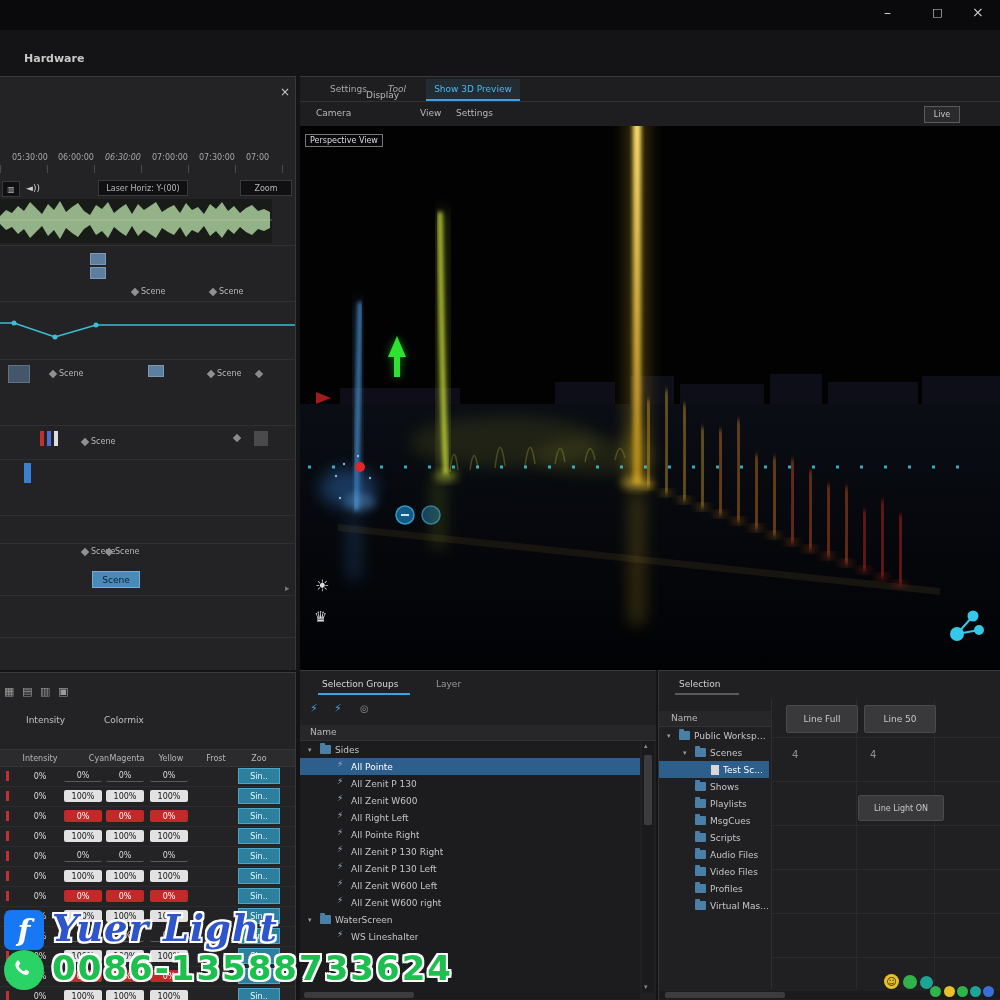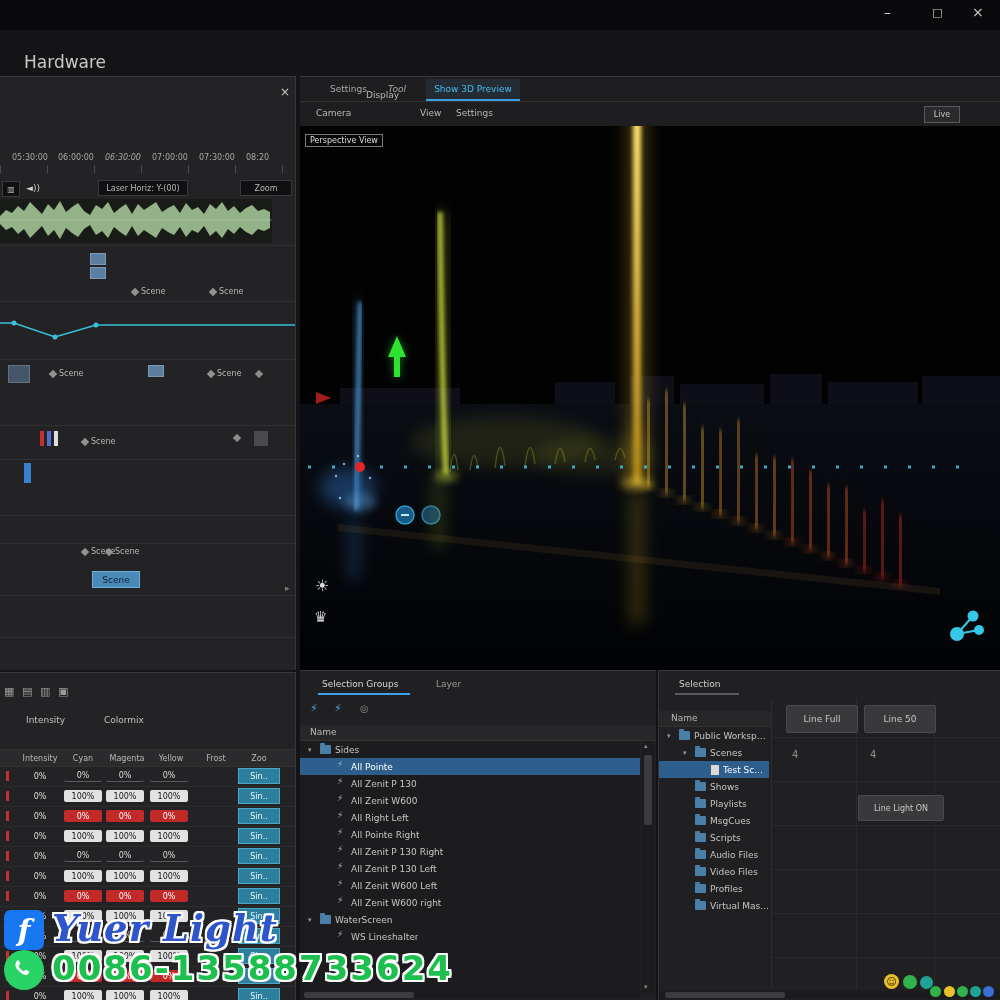--- a/index.html
+++ b/index.html
@@ -60,31 +60,31 @@
 <body>
 
 <div id="app">
 
   <div class="abs" style="left:0;top:0;width:1000px;height:30px;background:#0a0a0c;">
     <span class="wbtn" style="left:884px;top:4px;">–</span>
     <span class="wbtn" style="left:932px;top:6px;font-size:11px;">□</span>
     <span class="wbtn" style="left:972px;top:4px;">×</span>
   </div>
 
-  <span class="abs" style="left:24px;top:52px;font-size:17px;color:#c8c8c8;">Hardware</span>
+  <span class="abs" style="left:24px;top:52px;font-size:11px;color:#c8c8c8;font-weight:bold;">Hardware</span>
 
   <div class="panel" style="left:0;top:76px;width:296px;height:594px;border-right:1px solid #38383a;">
     <span class="abs" style="left:280px;top:8px;font-size:12px;color:#c8c8c8;">×</span>
 
     <span class="ttime" style="left:12px;top:76px;">05:30:00</span>
     <span class="ttime" style="left:58px;top:76px;">06:00:00</span>
     <span class="ttime" style="left:105px;top:76px;font-style:italic;">06:30:00</span>
     <span class="ttime" style="left:152px;top:76px;">07:00:00</span>
     <span class="ttime" style="left:199px;top:76px;">07:30:00</span>
-    <span class="ttime" style="left:246px;top:76px;">08:20</span>
+    <span class="ttime" style="left:246px;top:76px;">07:00</span>
     <div class="abs" style="left:0;top:88px;width:296px;height:8px;background:repeating-linear-gradient(90deg,#4a4a4c 0 1px,transparent 1px 47px);"></div>
 
     <div class="ctlbox" style="left:2px;top:104px;width:18px;height:16px;">
         <span>▥</span>
       </div>
     <span class="abs" style="left:26px;top:106px;font-size:9px;color:#cfcfcf;">◄))</span>
     <div class="ctlbox" style="left:98px;top:103px;width:90px;height:16px;">Laser Horiz: Y-(00)</div>
     <div class="ctlbox" style="left:240px;top:103px;width:52px;height:16px;">Zoom</div>
 
     <div class="abs" style="left:0;top:122px;width:272px;height:44px;background:#191b19;">
@@ -330,21 +330,21 @@
     <span class="toolglyph" style="left:4px;top:12px;">▦</span>
     <span class="toolglyph" style="left:22px;top:12px;">▤</span>
     <span class="toolglyph" style="left:40px;top:12px;">▥</span>
     <span class="toolglyph" style="left:58px;top:12px;">▣</span>
 
     <span class="abs" style="left:26px;top:42px;font-size:9px;color:#c0c0c0;">Intensity</span>
     <span class="abs" style="left:104px;top:42px;font-size:9px;color:#c0c0c0;">Colormix</span>
 
     <div class="abs" style="left:0;top:76px;width:296px;height:18px;background:#2b2b2d;border-top:1px solid #333;border-bottom:1px solid #333;box-sizing:border-box;">
       <span class="fx-head" style="left:18px;top:4px;width:44px;">Intensity</span>
-      <span class="fx-head" style="left:62px;top:4px;width:42px;text-align:center;">Cyan</span>
+      <span class="fx-head" style="left:78px;top:4px;width:42px;text-align:center;">Cyan</span>
       <span class="fx-head" style="left:104px;top:4px;width:46px;">Magenta</span>
       <span class="fx-head" style="left:150px;top:4px;width:42px;">Yellow</span>
       <span class="fx-head" style="left:196px;top:4px;width:40px;">Frost</span>
       <span class="fx-head" style="left:238px;top:4px;width:42px;">Zoo</span>
     </div>
 
     <div class="abs" style="left:0;top:94px;width:296px;height:234px;">
 
         <div class="fx-row row-t">
           <span class="fx-tick"></span>

